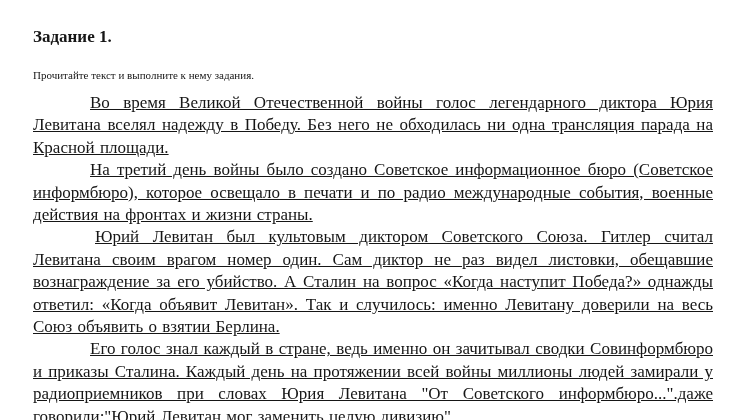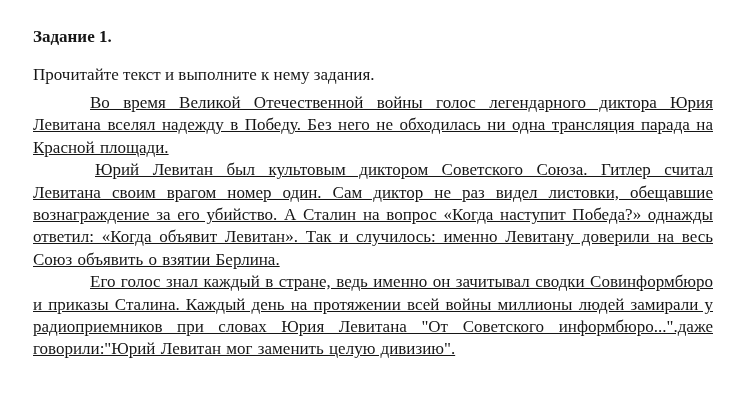--- a/index.html
+++ b/index.html
@@ -21,21 +21,21 @@
     height: 316px;
     padding: 26px 34px 0 33px;
   }
   .task-heading {
     font-size: 17px;
     line-height: 22px;
     font-weight: bold;
     margin: 0 0 5px 0;
   }
   .task-instruction {
-    font-size: 17px;
+    font-size: 11px;
     line-height: 22px;
     margin: 16px 0 6px 0;
   }
   .body-paragraph {
     font-size: 17px;
     line-height: 22.4px;
     text-align: justify;
     text-indent: 57px;
     margin: 0;
     word-spacing: 1px;
@@ -48,17 +48,18 @@
 </head>
 <body>
 
 <div class="page">
   <h1 class="task-heading">Задание 1.</h1>
 
   <p class="task-instruction">Прочитайте текст и выполните к нему задания.</p>
 
   <p class="body-paragraph">Во время Великой Отечественной войны голос легендарного диктора Юрия Левитана вселял надежду в Победу. Без него не обходилась ни одна трансляция парада на Красной площади.</p>
 
+  <p class="body-paragraph">На третий день войны было создано Советское информационное бюро (Советское информбюро), которое освещало в печати и по радио международные события, военные действия на фронтах и жизни страны.</p>
 
   <p class="body-paragraph extra-indent">Юрий Левитан был культовым диктором Советского Союза.  Гитлер считал Левитана своим врагом номер один.  Сам диктор не раз видел листовки, обещавшие вознаграждение за его убийство. А Сталин на вопрос «Когда наступит Победа?» однажды ответил: «Когда объявит Левитан». Так и случилось: именно Левитану доверили на весь Союз объявить о взятии Берлина.</p>
 
   <p class="body-paragraph">Его голос знал каждый в стране, ведь именно он зачитывал сводки Совинформбюро и приказы Сталина. Каждый день на протяжении всей войны миллионы людей замирали у радиоприемников при словах Юрия Левитана "От Советского информбюро...".даже говорили:"Юрий Левитан мог заменить целую дивизию".</p>
 </div>
 
 </body></html>

